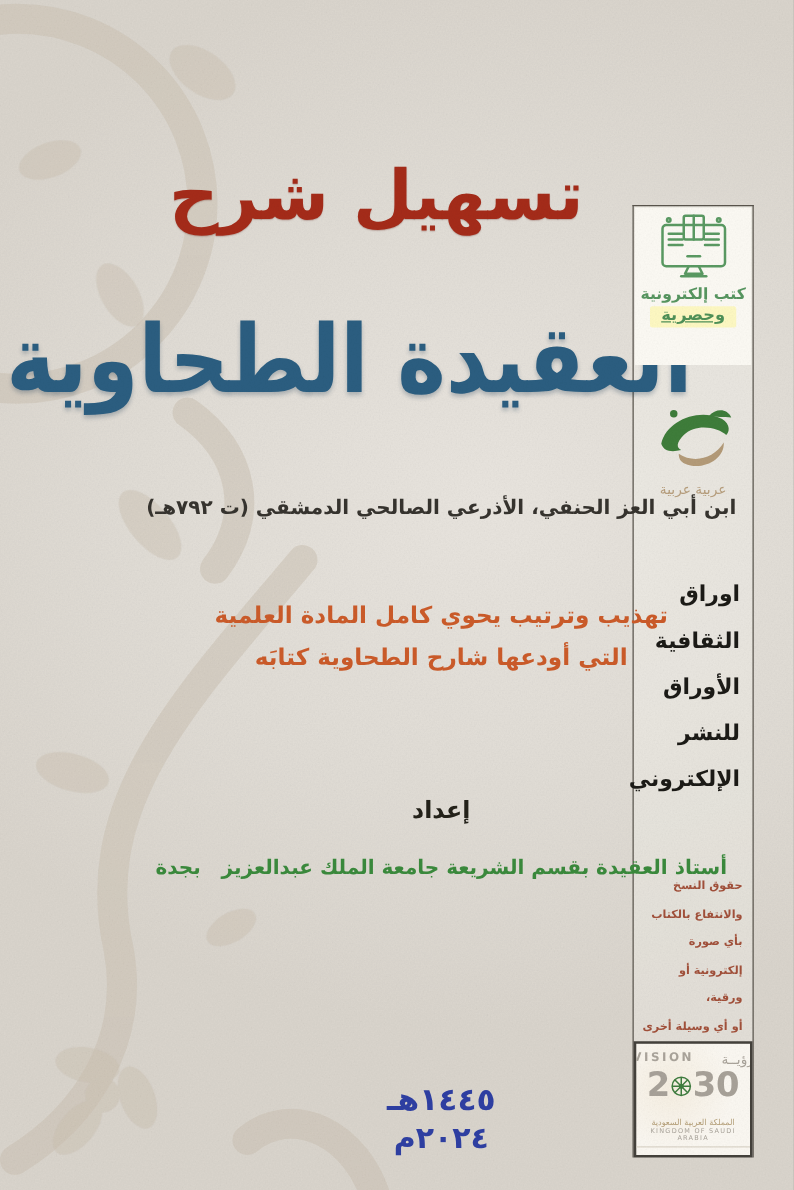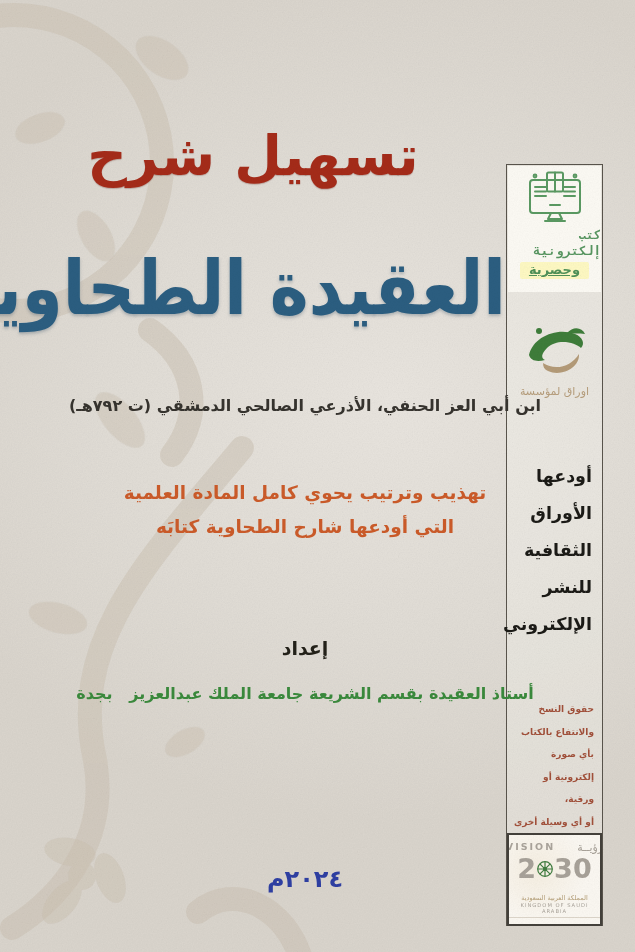--- a/index.html
+++ b/index.html
@@ -12,21 +12,21 @@
     background:
       radial-gradient(ellipse 520px 420px at 62% 42%, #e9e5df 0%, #e1ddd6 55%, #dad5cd 100%);
   }
 
   svg.ornament { position:absolute; left:0; top:0; z-index:1; pointer-events:none; }
   svg.grain    { position:absolute; inset:0; z-index:6; pointer-events:none; opacity:.11; mix-blend-mode:multiply; }
 
   .abs { position:absolute; }
 
   
-  .main-col { position:absolute; left:0; top:0; width:506px; height:952px; z-index:3; }
+  .main-col { position:absolute; left:0; top:0; width:506px; height:952px; z-index:3;padding-left:48px; }
   .ctr { width:100%; text-align:center; direction:rtl; }
   .nudge { margin-left:52px; }
 
   .series-title {
     top:124px; font-size:55px; font-weight:700; color:#a52b19;
     text-shadow:0 1px 1px rgba(90,20,10,.25);
   }
   .main-title {
     top:244px; font-size:66px; font-weight:700; color:#2b5e81;
     white-space:nowrap; transform:scaleY(1.14); transform-origin:50% 0;
@@ -44,21 +44,21 @@
   
   .strip {
     position:absolute; left:506px; top:164px; width:97px; height:762px; z-index:2;
     border-left:1.5px solid #59544c; border-right:1.5px solid #59544c; border-top:1.5px solid #59544c;
     background:rgba(250,247,242,.30);
   }
   .ebox {
     position:absolute; left:508px; top:166px; width:93px; height:126px; z-index:3;
     background:#fcfaf4; display:flex; flex-direction:column; align-items:center; padding-top:5px;
   }
-  .ebox-label { font-size:12.5px; font-weight:700; color:#579660; margin-top:2px; direction:rtl;font-family:Liberation Mono, monospace; }
+  .ebox-label { font-size:12.5px; font-weight:700; color:#579660; margin-top:2px; direction:rtl; }
   .chip {
     margin-top:3px; background:#fef9c3; color:#4f9158; font-size:13px; font-weight:700;
     padding:0 9px 2px; direction:rtl; border-radius:2px;text-decoration:underline;
   }
 
   .awlogo { position:absolute; left:508px; top:325px; width:93px; z-index:3; text-align:center; }
   .awlogo-label { font-size:11px; color:#b79e7c; margin-top:4px; direction:rtl; }
 
   .publisher {
     position:absolute; left:508px; top:458px; width:93px; z-index:3;
@@ -127,20 +127,21 @@
       <div>تهذيب وترتيب يحوي كامل المادة العلمية</div>
       <div>التي أودعها شارح الطحاوية كتابَه</div>
     </div>
 
     <div class="abs ctr prep-label nudge">إعداد</div>
 
 
     <div class="abs ctr prep-title nudge">أستاذ العقيدة بقسم الشريعة جامعة الملك عبدالعزيز&nbsp;&nbsp;&nbsp;بجدة</div>
 
     <div class="abs ctr dates-block nudge">
+      <div class="year-h">١٤٤٥هـ</div>
       <div class="year-g">٢٠٢٤م</div>
     </div>
   </div>
 
   <div class="strip"></div>
 
   <div class="ebox">
     <svg width="58" height="54" viewBox="0 0 58 54">
       <g fill="none" stroke="#5a9a62" stroke-width="2" stroke-linecap="round" stroke-linejoin="round">
         <circle cx="9" cy="5" r="1.4"></circle>
@@ -159,27 +160,27 @@
     <div class="chip">وحصرية</div>
   </div>
 
   <div class="awlogo">
     <svg width="64" height="52" viewBox="0 0 64 52">
       <circle cx="16" cy="6" r="3" fill="#3e7d3a"></circle>
       <path d="M6 30 C10 12 34 2 52 9 C60 12 62 19 58 23 C52 17 34 13 24 23 C18 29 18 33 22 35 C14 37 8 36 6 30 Z" fill="#3e7d3a"></path>
       <path d="M44 8 C50 1 59 2 62 9 C56 8 50 9 44 8 Z" fill="#3e7d3a"></path>
       <path d="M20 38 C32 46 48 42 56 29 C57 43 38 52 25 46 C21.5 44.5 20 42 20 38 Z" fill="#b49b78"></path>
     </svg>
-    <div class="awlogo-label">اوراق لمؤسسة</div>
+    <div class="awlogo-label">عربية عربية</div>
   </div>
 
   <div class="publisher">
-    <div>أودعها</div>
+    <div>اوراق</div>
+    <div>الثقافية</div>
     <div>الأوراق</div>
-    <div>الثقافية</div>
     <div>للنشر</div>
     <div>الإلكتروني</div>
   </div>
 
   <div class="copyright">
     <div>حقوق النسخ والانتفاع بالكتاب</div>
     <div>بأي صورة إلكترونية أو ورقية،</div>
     <div>أو أي وسيلة أخرى ، محفوظة</div>
     <div>لمؤسسة الأوراق الثقافية</div>
   </div>

